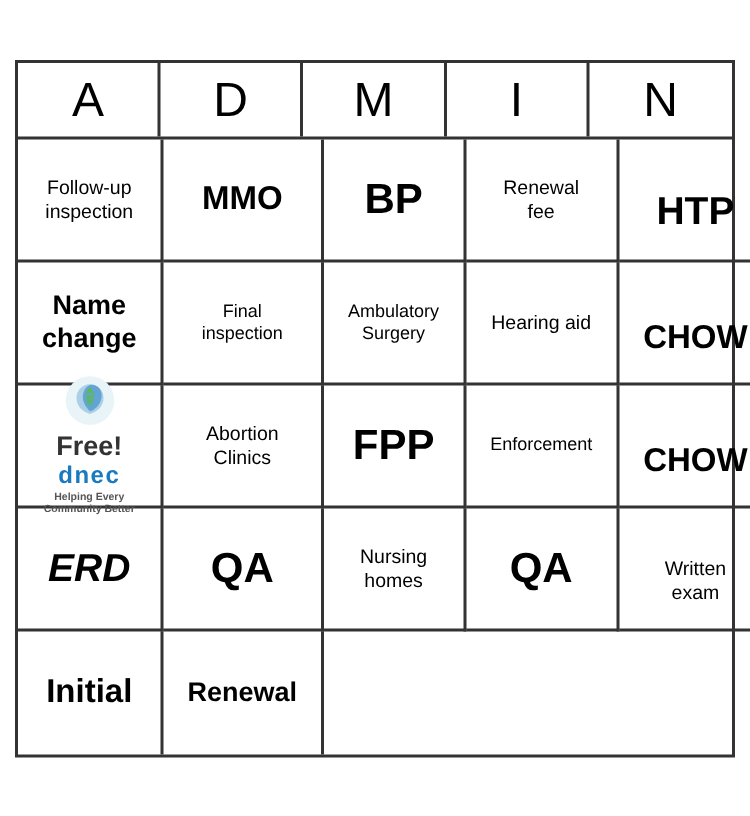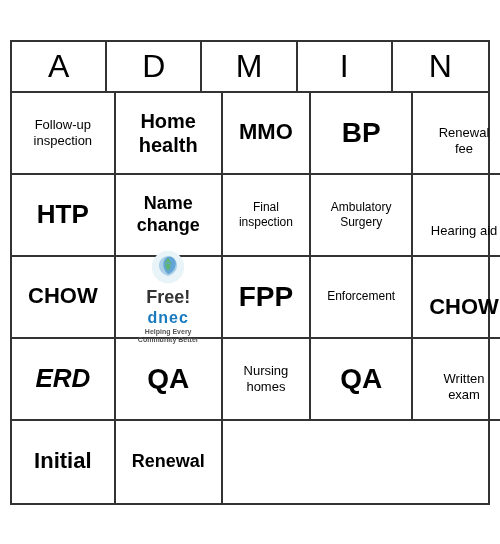--- a/index.html
+++ b/index.html
@@ -101,23 +101,20 @@
     <div class="header-cell">M</div>
     <div class="header-cell">I</div>
     <div class="header-cell">N</div>
   </div>
   <div class="bingo-grid">
 
     <div class="cell">
         <span>Follow-up inspection</span>
       </div>
     <div class="cell">
-        <span style="font-size:20px;font-weight:bold;">Home health</span>
-      </div>
-    <div class="cell">
         <span style="font-size:22px;font-weight:bold;">MMO</span>
       </div>
     <div class="cell">
         <span style="font-size:28px;font-weight:bold;">BP</span>
       </div>
 
     <div class="cell">
         <span>Renewal fee</span>
       </div>
     <div class="cell">
@@ -147,20 +144,23 @@
           <path d="M20 8 C14 8 10 13 10 18 C10 24 14 28 20 30 C26 28 30 24 30 18 C30 13 26 8 20 8Z" fill="#1a7abf" opacity="0.3"></path>
           <path d="M16 12 Q20 6 26 10 Q30 14 28 20 Q26 26 20 28 Q16 24 15 20 Q14 16 16 12Z" fill="#1a7abf" opacity="0.5"></path>
           <path d="M20 10 L24 16 L20 14 L16 16 Z" fill="#5cb85c"></path>
           <path d="M17 16 L23 16 L22 22 L20 24 L18 22 Z" fill="#5cb85c" opacity="0.8"></path>
         </svg>
         <span class="free-text">Free!</span>
         <span class="dnec-text">dnec</span>
         <span class="dnec-sub">Helping Every Community Better</span>
       </div>
     </div>
+    <div class="cell">
+        <span style="font-size:13px;">Abortion Clinics</span>
+      </div>
 
     <div class="cell">
         <span style="font-size:28px;font-weight:bold;">FPP</span>
       </div>
     <div class="cell">
         <span style="font-size:12px;">Enforcement</span>
       </div>
     <div class="cell">
         <span style="font-size:22px;font-weight:bold;">CHOW</span>
       </div>

